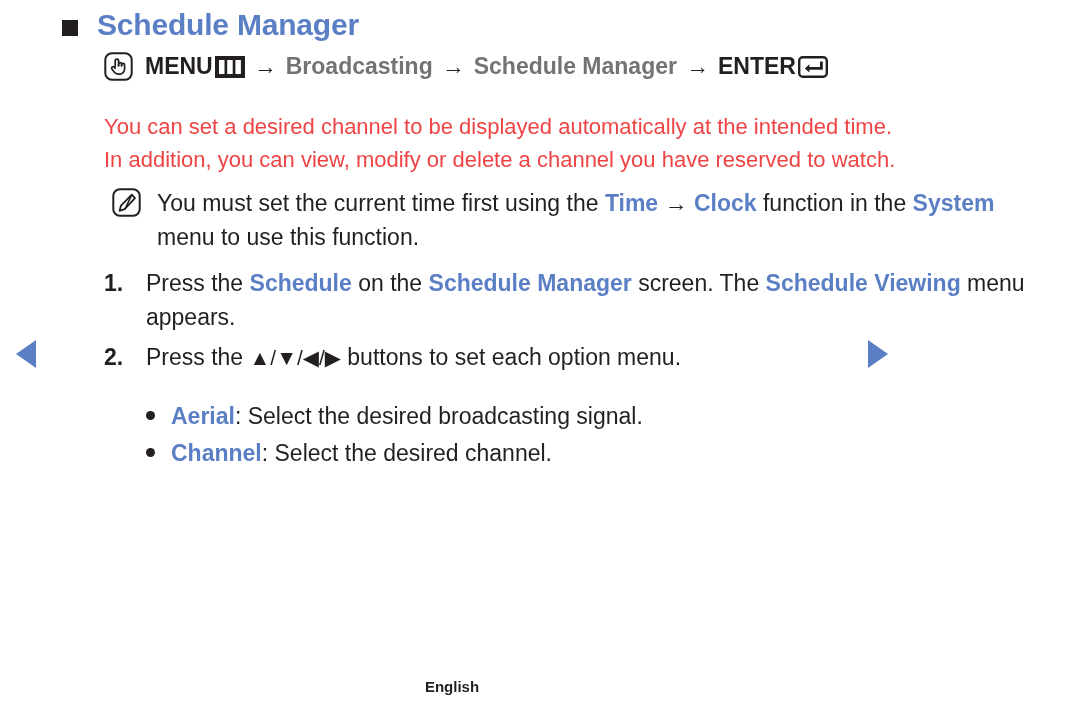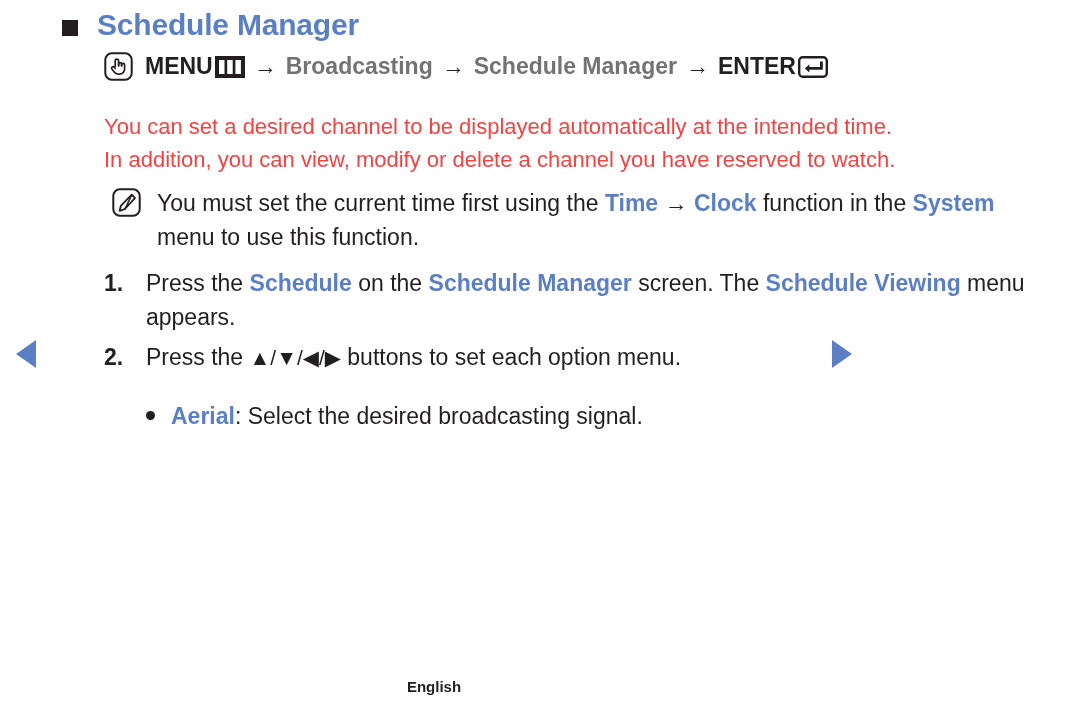--- a/index.html
+++ b/index.html
@@ -14,20 +14,21 @@
     color: #231f20;
     overflow: hidden;
     position: relative;
     -webkit-font-smoothing: antialiased;
   }
 
   .page {
     position: relative;
     width: 868px;
     height: 705px;
+    padding-left: 36px;
   }
 
   
   .heading-row {
     position: absolute;
     left: 62px;
     top: 10px;
     display: flex;
     align-items: center;
   }
@@ -275,19 +276,23 @@
   <div class="step step-2">
     <span class="step-num">2.</span>
     <span class="step-body"><span>Press the </span><span class="tri">▲/▼/◀/▶</span><span> buttons to set each option menu.</span></span>
   </div>
 
   <div class="subbullet sb-1">
     <span class="dot"></span>
     <span><span class="kw">Aerial</span><span>: Select the desired broadcasting signal.</span></span>
   </div>
 
+  <div class="subbullet sb-2">
+    <span class="dot"></span>
+    <span><span class="kw">Channel</span><span>: Select the desired channel.</span></span>
+  </div>
 
   <div class="nav-arrow nav-prev"></div>
   <div class="nav-arrow nav-next"></div>
 
   <div class="footer">English</div>
 
 </div>
 
 </body></html>

